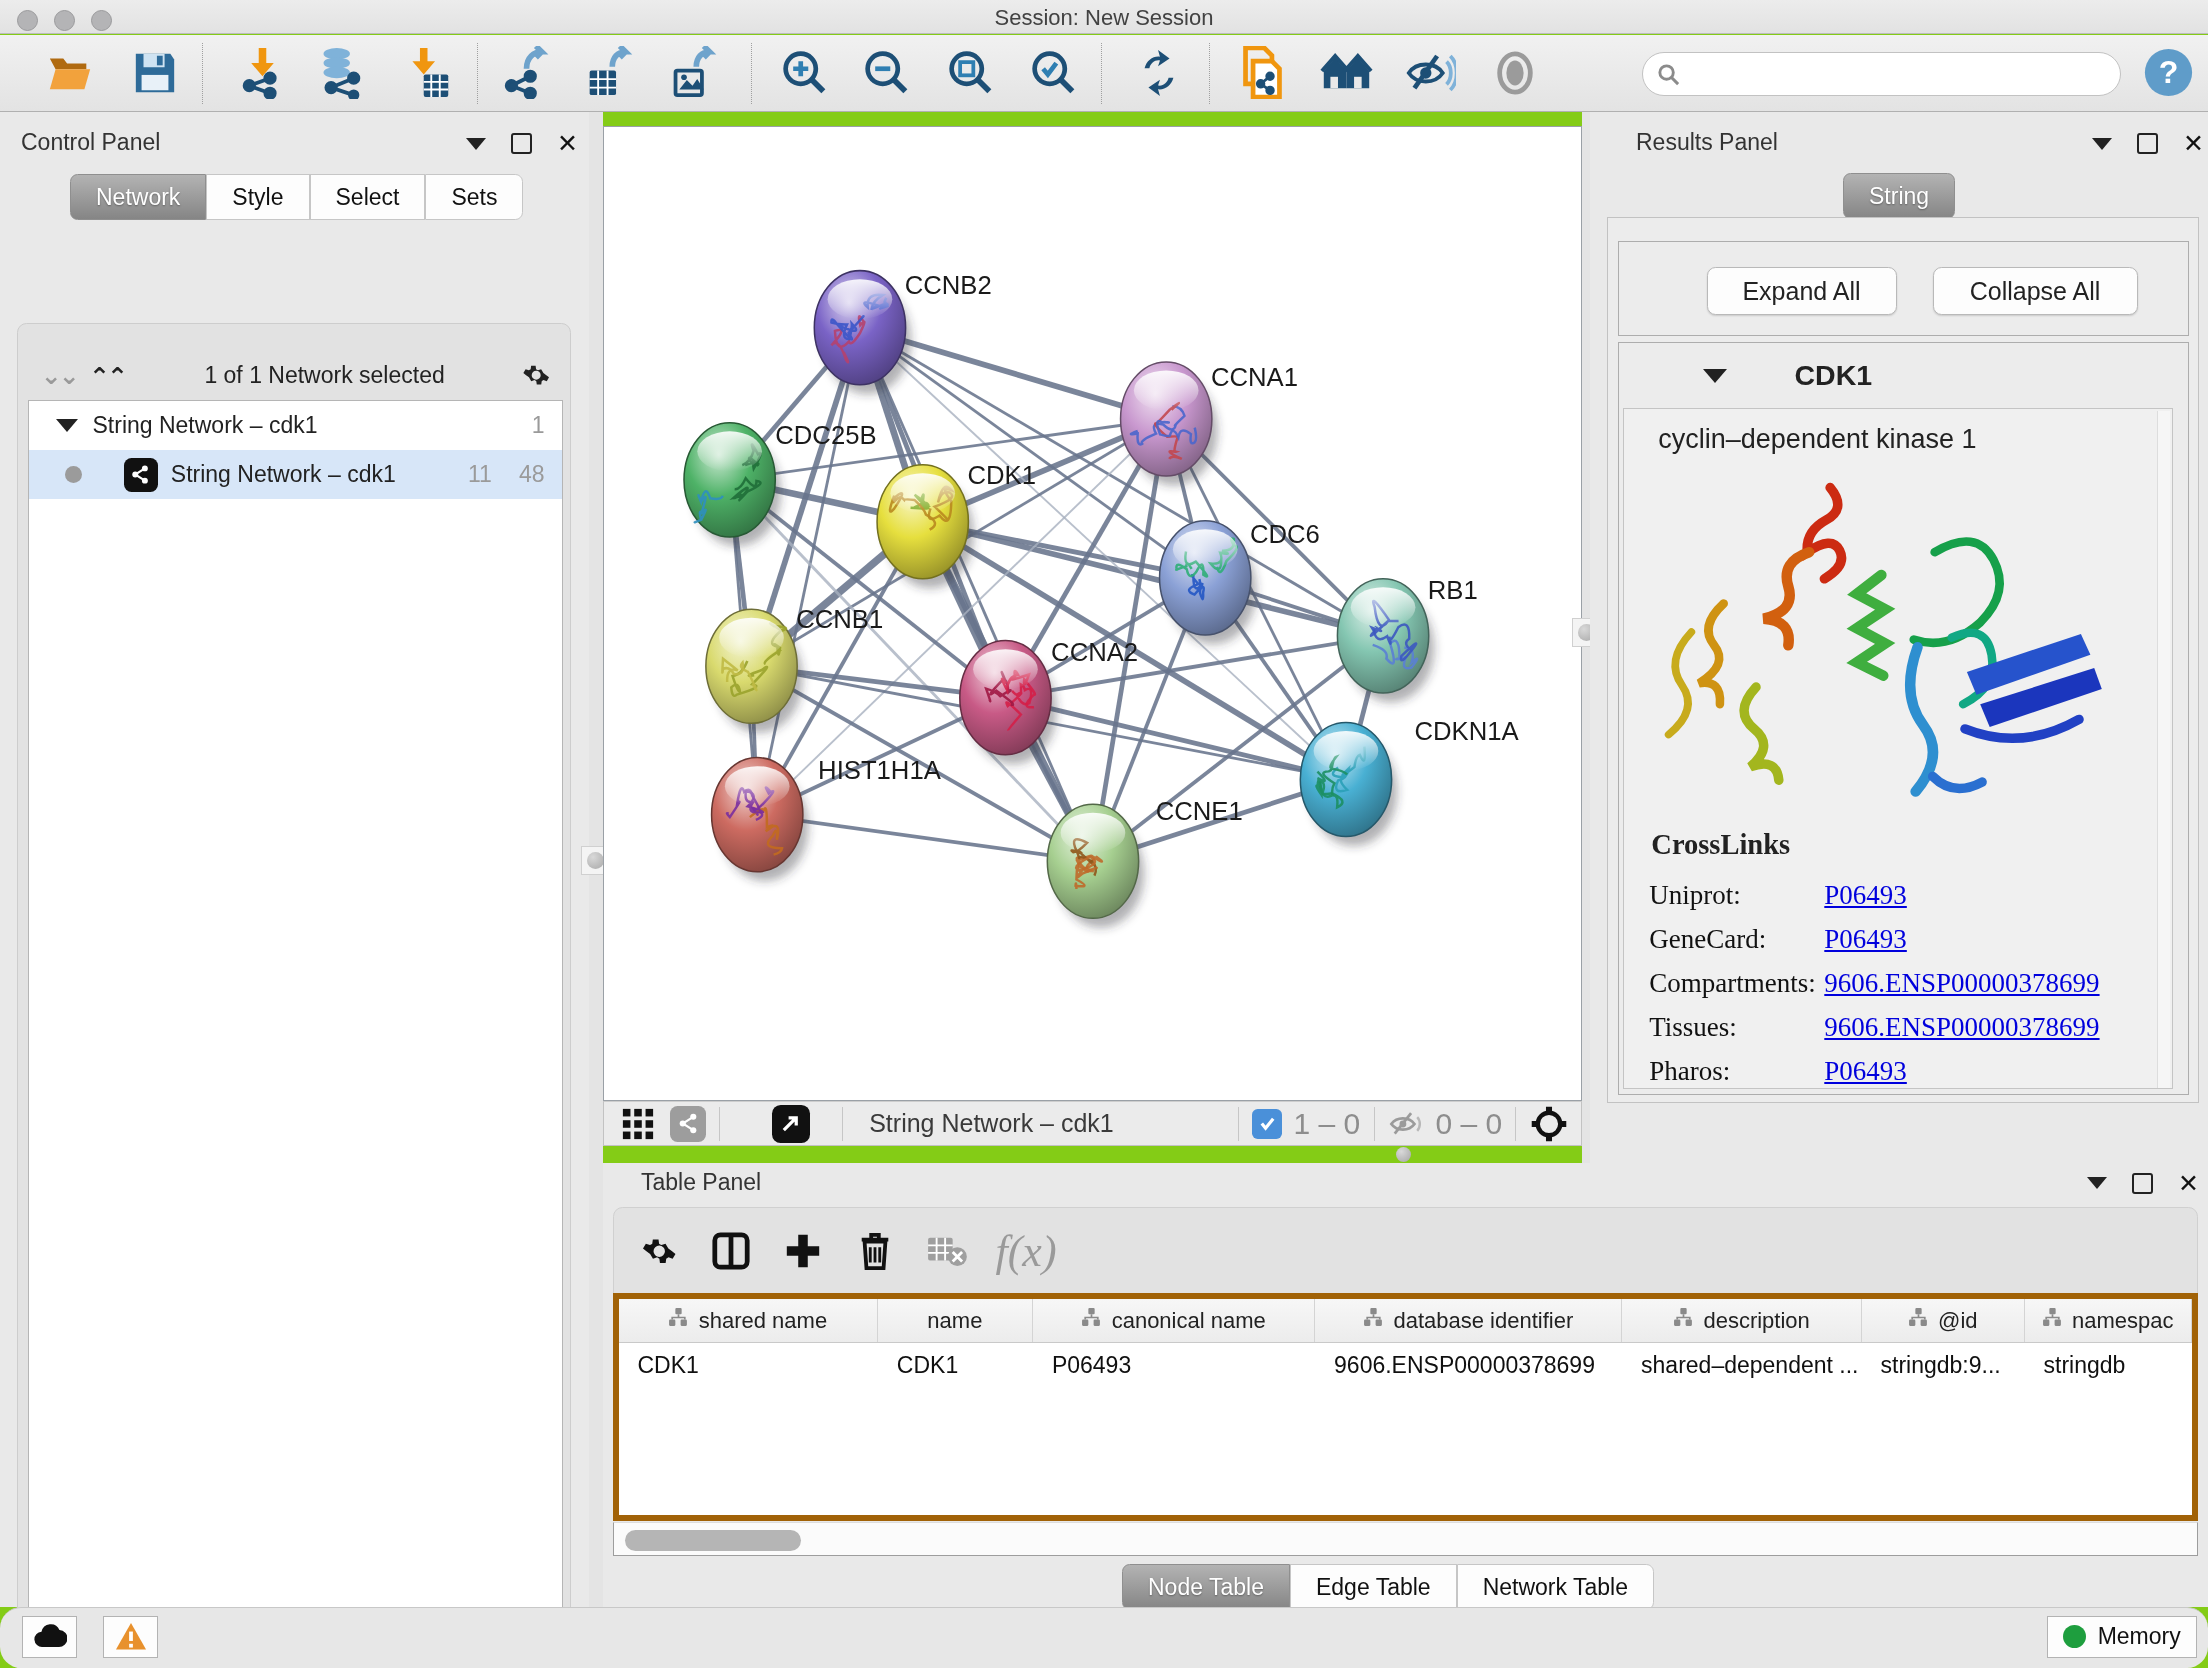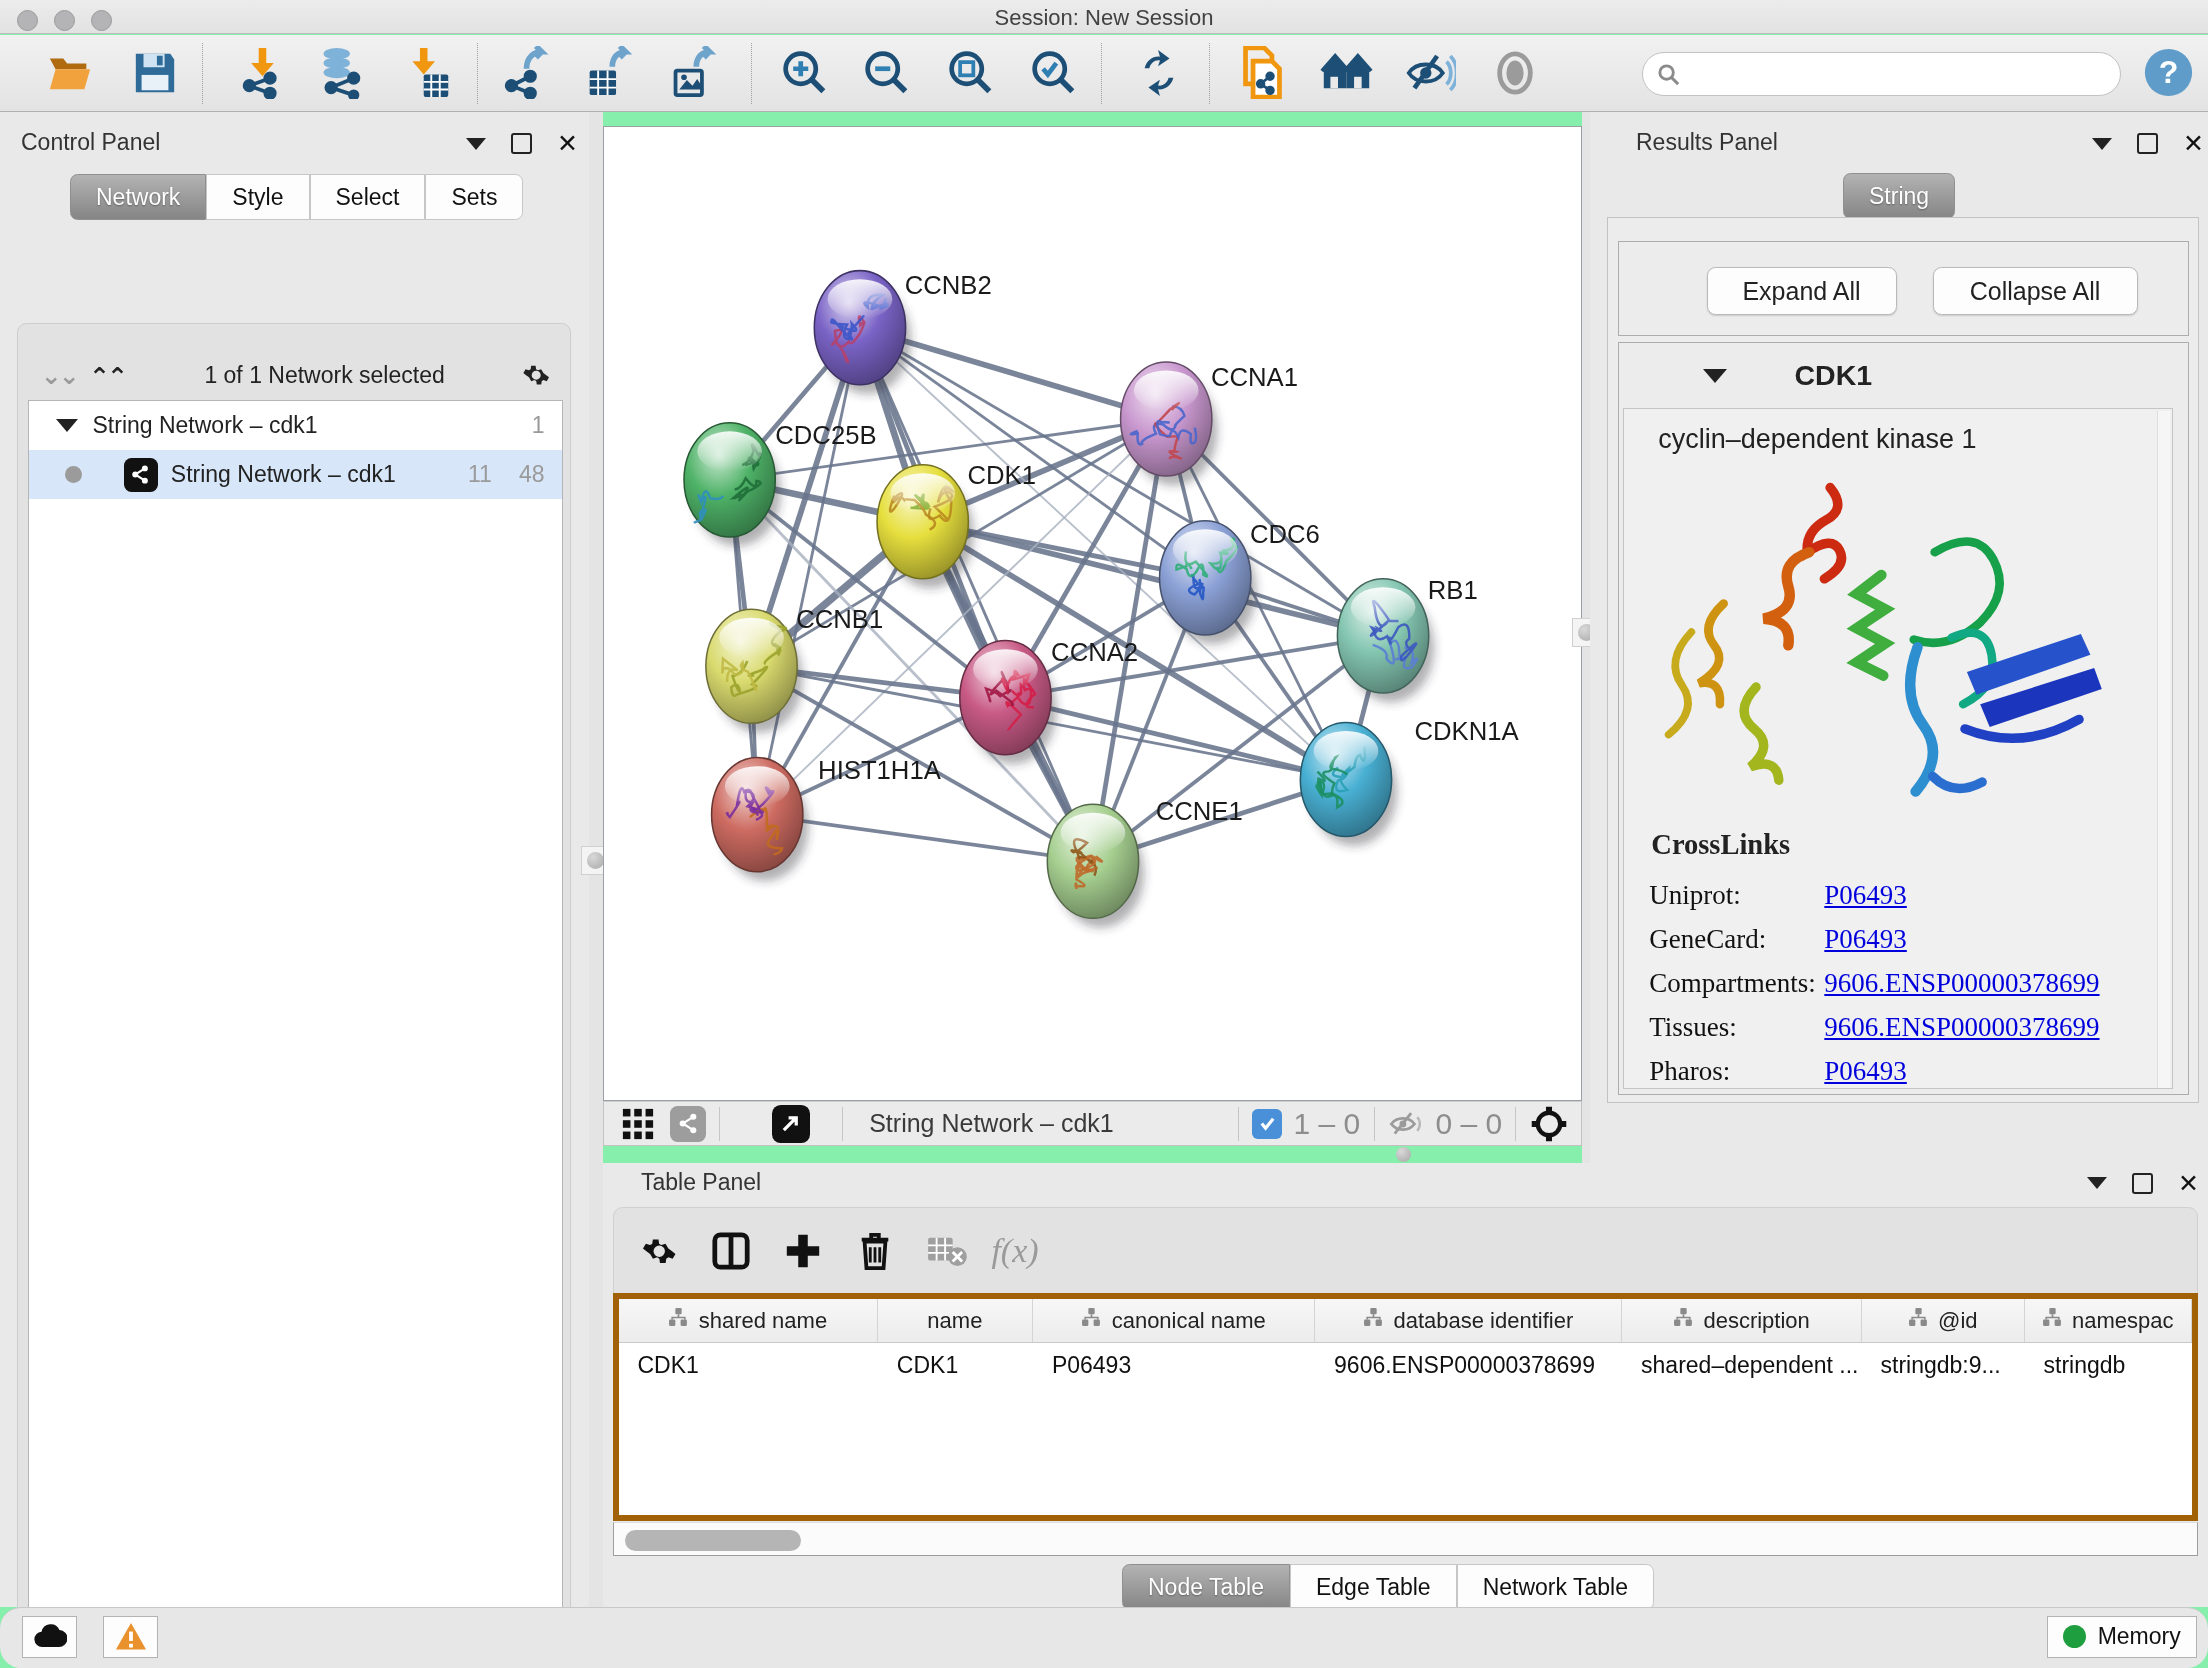--- a/index.html
+++ b/index.html
@@ -1,17 +1,17 @@
 <!DOCTYPE html>
 <html style="font-size:15px"><head>
 <meta charset="utf-8">
 <style>
   html,body{margin:0;padding:0;background:#d8d8d8;}
   *{box-sizing:border-box;}
-  #app{position:relative;width:2208px;height:1668px;background:#86efac;
+  #app{position:relative;width:2208px;height:1668px;background:#84cc16;
        font-family:"Liberation Sans","DejaVu Sans",sans-serif;color:#222;overflow:hidden;}
   .abs{position:absolute;}
 
   
   #titlebar{left:0;top:0;width:2208px;height:34px;background:linear-gradient(#ececec,#e2e2e2);
             border-bottom:1px solid #bcbcbc;}
   .traffic{position:absolute;top:9.5px;width:21px;height:21px;border-radius:50%;
            background:#b4b4b6;border:1px solid #9a9a9c;}
   #win-title{position:absolute;top:4.8px;width:100%;text-align:center;font-size:22px;color:#424242;}
 
@@ -721,21 +721,21 @@
       <div class="tp-ibtn" style="margin-left:15px">
         <svg width="42" height="34" viewBox="0 0 44 36">
             <rect x="2" y="4" width="26" height="24" rx="2" fill="#9f9f9f"></rect>
             <g stroke="#fff" stroke-width="2">
               <path d="M2 12h26M2 20h26M11 4v24M20 4v24"></path>
             </g>
             <circle cx="33" cy="24" r="10" fill="#9f9f9f"></circle>
             <path d="M28 19l10 10M38 19l-10 10" stroke="#fff" stroke-width="3"></path>
           </svg>
       </div>
-      <div class="tp-ibtn" style="margin-left:11px;font-family:'Liberation Serif','DejaVu Serif',serif;font-style:italic;font-size:34px;color:#9a9a9a">f(x)</div>
+      <div class="tp-ibtn" style="margin-left:22px;font-family:'Liberation Serif','DejaVu Serif',serif;font-style:italic;font-size:44px;color:#9a9a9a">f(x)</div>
     </div>
     <div id="tp-table">
       <div id="tp-header">
           <div class="th" style="width: 261px;">
             <span><svg viewBox="0 0 20 20" width="21" height="21">
                 <rect x="7" y="1" width="6" height="6" rx="1" fill="#8a8a8a"></rect>
                 <rect x="1" y="12" width="6" height="6" rx="1" fill="#8a8a8a"></rect>
                 <rect x="12" y="12" width="6" height="6" rx="1" fill="#8a8a8a"></rect>
                 <path d="M10 7v3M4 12v-2h12v2" stroke="#8a8a8a" stroke-width="1.6" fill="none"></path>
               </svg></span>

